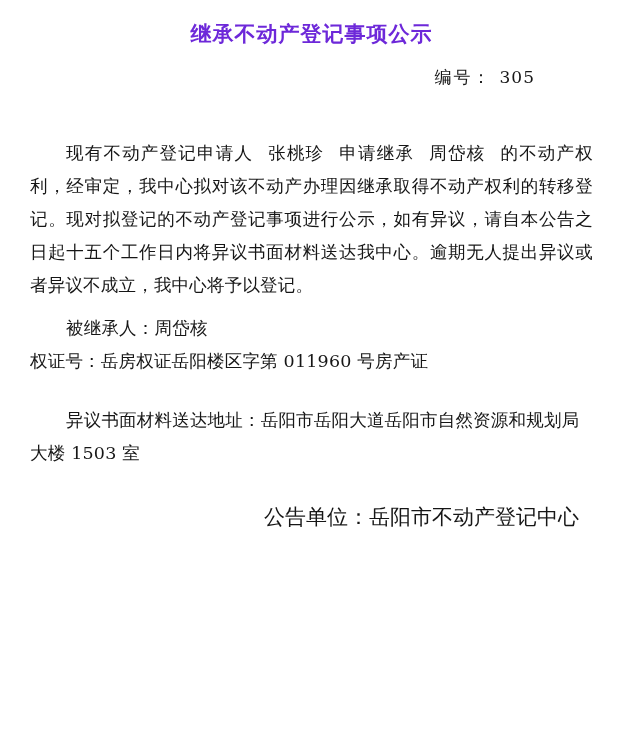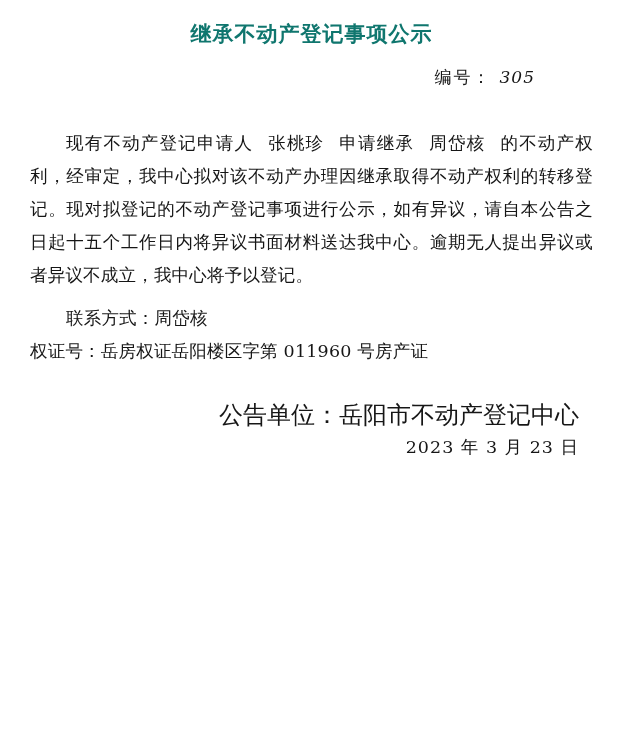--- a/index.html
+++ b/index.html
@@ -21,37 +21,37 @@
     box-sizing: border-box;
     padding: 0 30px;
   }
   .title {
     text-align: center;
     font-size: 21px;
     font-weight: bold;
     letter-spacing: 1px;
     margin-top: 20px;
     margin-bottom: 0;
-    color: #0f766e;
+    color: #6d28d9;
   }
   .number-line {
     text-align: right;
     font-size: 17px;
     margin-top: 18px;
     padding-right: 58px;
     letter-spacing: 1px;
   }
   .number-label {
     letter-spacing: 2px;
   }
   .number-value {
     letter-spacing: 1px;
   }
   .body-block {
-    margin-top: 38px;
+    margin-top: 48px;
   }
   p.para {
     font-size: 17.5px;
     line-height: 33px;
     margin: 0;
     text-align: justify;
     text-justify: inter-ideograph;
     letter-spacing: 0.2px;
   }
   p.indent {
@@ -75,59 +75,61 @@
   }
   .contact-line {
     margin-top: 10px;
     text-indent: 36px;
     font-size: 17.5px;
     line-height: 33px;
   }
   .signature {
     margin-top: 30px;
     text-align: right;
-    font-size: 24px;
+    font-size: 21px;
     line-height: 34px;
     padding-right: 14px;
   }
   .date-line {
     text-align: right;
     font-size: 17.5px;
     line-height: 30px;
     padding-right: 14px;
     letter-spacing: 1px;
   }
   .sp { display: inline-block; width: 14px; }
   .sp-sm { display: inline-block; width: 8px; }
-  .num { font-family: "DejaVu Serif", "Liberation Serif", serif; font-style: italic; }
+  .num { font-family: "DejaVu Serif", "Liberation Serif", serif; }
 </style>
 </head>
 <body>
 
 <div class="page">
 
   <h1 class="title">继承不动产登记事项公示</h1>
 
   <div class="number-line">
     <span class="number-label">编号：</span><span class="sp-sm"></span><span class="number-value num">305</span>
   </div>
 
   <div class="body-block">
 
     <p class="para indent main-para"><span>现有不动产登记申请人</span><span class="sp"></span><span>张桃珍</span><span class="sp"></span><span>申请继承</span><span class="sp"></span><span>周岱核</span><span class="sp"></span><span>的不动产权利，经审定，我中心拟对该不动产办理因继承取得不动产权利的转移登记。现对拟登记的不动产登记事项进行公示，如有异议，请自本公告之日起十五个工作日内将异议书面材料送达我中心。逾期无人提出异议或者异议不成立，我中心将予以登记。</span></p>
 
     <div class="gap-sm"></div>
 
-    <p class="field-line ind"><span>联系方式：</span><span>周岱核</span></p>
+    <p class="field-line ind"><span>被继承人：</span><span>周岱核</span></p>
 
     <p class="field-line"><span>权证号：</span><span>岳房权证岳阳楼区字第 011960 号房产证</span></p>
 
 
+    <div class="addr-block">
+      <p class="field-line ind"><span>异议书面材料送达地址：</span><span>岳阳市岳阳大道岳阳市自然资源和规划局大楼 1503 室</span></p>
+    </div>
 
 
     <div class="signature">
       <span>公告单位：</span><span>岳阳市不动产登记中心</span>
     </div>
 
-    <div class="date-line">2023 年 3 月 23 日</div>
 
   </div>
 </div>
 
 </body></html>

